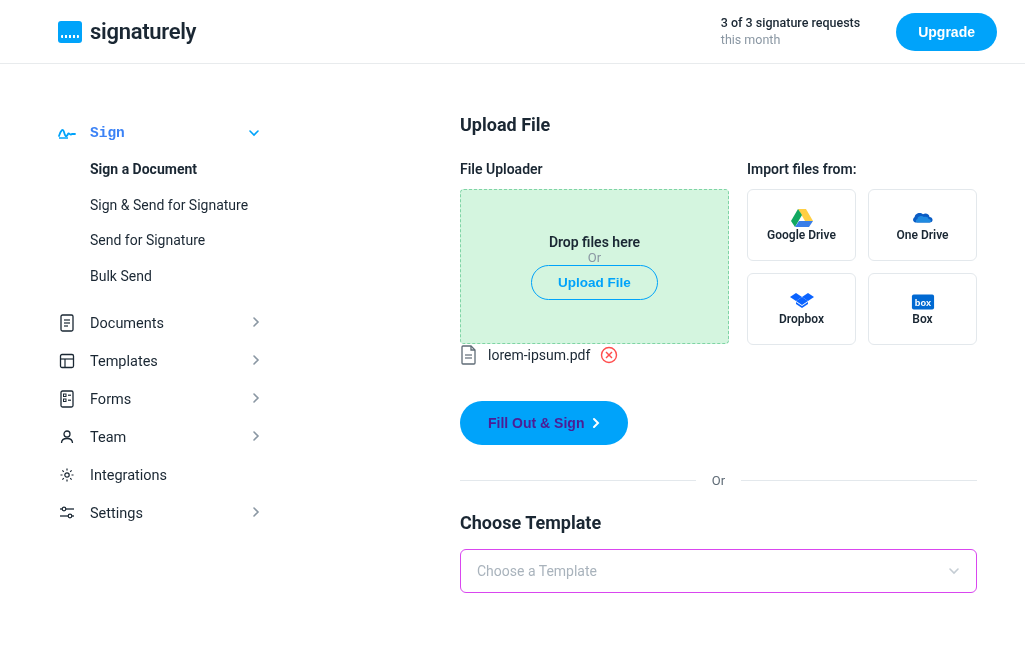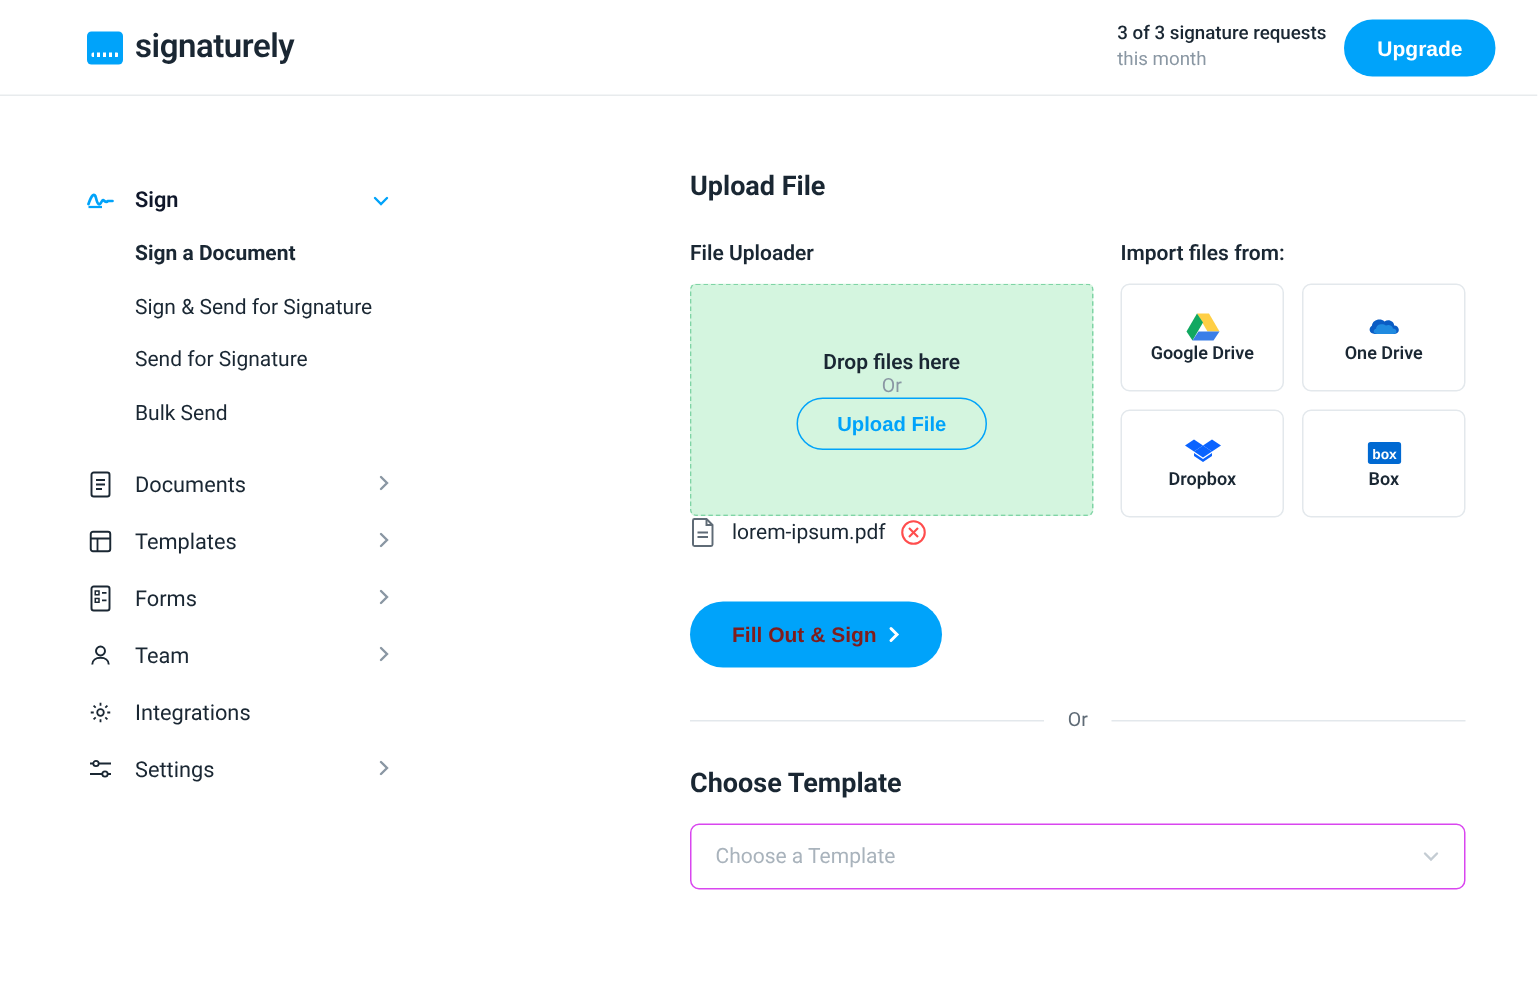--- a/index.html
+++ b/index.html
@@ -2,30 +2,30 @@
 <html><head>
 <meta charset="utf-8">
 <style>
 * { box-sizing: border-box; margin: 0; padding: 0; }
 body { font-family: -apple-system, BlinkMacSystemFont, "Segoe UI", Roboto, Helvetica, Arial, sans-serif; background: #fff; color: #1a2733; width: 1025px; height: 655px; overflow: hidden; }
 .header { height: 64px; border-bottom: 1px solid #e8ebed; display: flex; align-items: center; padding: 0 28px 0 58px; justify-content: space-between; }
 .logo { display: flex; align-items: center; gap: 8px; }
 .logo-mark { width: 24px; height: 22px; background: #00a3fa; border-radius: 3px; position: relative; }
 .logo-mark::after { content: ""; position: absolute; left: 3px; right: 3px; bottom: 5px; height: 3px; background: repeating-linear-gradient(90deg, #fff 0 2px, transparent 2px 4px); border-radius: 1px; }
 .logo-text { font-size: 22px; font-weight: 600; color: #1a2733; letter-spacing: -0.3px; }
-.header-right { display: flex; align-items: center; gap: 12px; }
+.header-right { display: flex; align-items: center; gap: 36px; }
 .usage { text-align: left; font-size: 12.5px; line-height: 1.3; }
 .usage .line1 { color: #1a2733; font-weight: 500; }
 .usage .line2 { color: #8a97a3; }
 .upgrade-btn { background: #00a3fa; color: #fff; border: none; border-radius: 22px; padding: 11px 22px; font-size: 14px; font-weight: 600; cursor: pointer; }
 
 .layout { display: flex; }
 .sidebar { width: 300px; padding: 50px 40px 0 58px; }
 .nav-item { display: flex; align-items: center; height: 38px; cursor: pointer; color: #1a2733; font-size: 14.5px; }
-.nav-item.active { color: #0f172a; font-weight: 600; }
+.nav-item.active { color: #3b82f6; font-weight: 600; font-family: Liberation Mono, monospace; }
 .nav-icon { width: 18px; height: 18px; margin-right: 14px; display: flex; align-items: center; justify-content: center; flex-shrink: 0; }
 .nav-item .chev { margin-left: auto; color: #8a97a3; }
 .nav-item.active .chev { color: #00a3fa; transform: rotate(0deg); }
 .sub-items { padding-left: 32px; margin-bottom: 10px; }
 .sub-item { font-size: 14px; color: #1a2733; padding: 8px 0; cursor: pointer; line-height: 1.4; }
 .sub-item.selected { font-weight: 700; }
 
 .main { flex: 1; padding: 50px 48px 0 0; max-width: 620px; margin-left: 160px; }
 .section-title { font-size: 18px; font-weight: 700; color: #1a2733; margin-bottom: 26px; }
 .upload-row { display: flex; gap: 18px; }
@@ -38,21 +38,21 @@
 
 .import-col { width: 230px; }
 .import-grid { display: grid; grid-template-columns: 1fr 1fr; gap: 12px; }
 .import-card { border: 1px solid #e3e8ec; border-radius: 6px; height: 72px; display: flex; flex-direction: column; align-items: center; justify-content: center; gap: 0; cursor: pointer; font-size: 12px; font-weight: 600; color: #1a2733; }
 .import-icon { width: 24px; height: 20px; display: flex; align-items: center; justify-content: center; }
 
 .file-row { display: flex; align-items: center; gap: 10px; font-size: 14px; color: #1a2733; }
 .file-icon { width: 18px; height: 20px; }
 .remove-icon { width: 18px; height: 18px; cursor: pointer; }
 
-.fill-btn { margin-top: 36px; background: #00a3fa; color: #7f1d1d; border: none; border-radius: 24px; padding: 14px 28px; font-size: 14px; font-weight: 600; cursor: pointer; display: inline-flex; align-items: center; gap: 8px; }
+.fill-btn { margin-top: 36px; background: #00a3fa; color: #4c1d95; border: none; border-radius: 24px; padding: 14px 28px; font-size: 14px; font-weight: 600; cursor: pointer; display: inline-flex; align-items: center; gap: 8px; }
 
 .divider { display: flex; align-items: center; gap: 16px; margin: 28px 0 24px; }
 .divider-line { flex: 1; height: 1px; background: #e3e8ec; }
 .divider-text { font-size: 13px; color: #5f6b76; }
 
 .template-select { border: 1px solid #d946ef; border-radius: 6px; height: 44px; display: flex; align-items: center; padding: 0 16px; color: #a9b3bc; font-size: 14px; cursor: pointer; justify-content: space-between; }
 </style>
 </head>
 <body>
 

